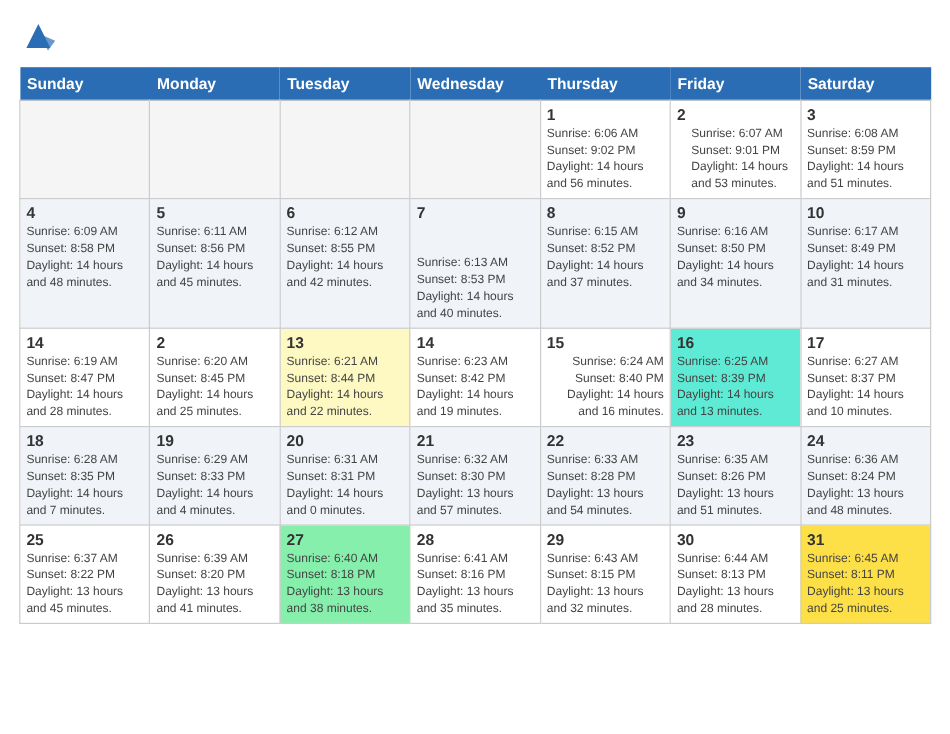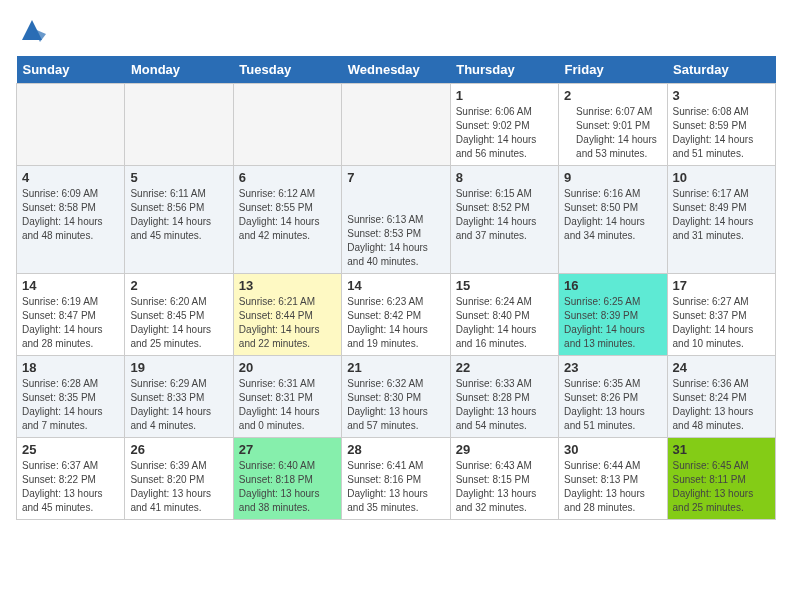--- a/index.html
+++ b/index.html
@@ -230,21 +230,21 @@
         </td>
         <td style="background: rgb(255, 255, 255);">
           <div class="day-num">14</div>
           <div class="day-info" style="white-space: pre-line;">Sunrise: 6:23 AM
 Sunset: 8:42 PM
 Daylight: 14 hours
 and 19 minutes.</div>
         </td>
         <td style="background: rgb(255, 255, 255);">
           <div class="day-num">15</div>
-          <div class="day-info" style="white-space: pre-line;">Sunrise: 6:24 AM
+          <div class="day-info" style="white-space: pre-line; text-align: right;">Sunrise: 6:24 AM
 Sunset: 8:40 PM
 Daylight: 14 hours
 and 16 minutes.</div>
         </td>
         <td style="background: #5eead4;">
           <div class="day-num">16</div>
           <div class="day-info" style="white-space: pre-line;">Sunrise: 6:25 AM
 Sunset: 8:39 PM
 Daylight: 14 hours
 and 13 minutes.</div>
@@ -344,21 +344,21 @@
 Daylight: 13 hours
 and 32 minutes.</div>
         </td>
         <td style="background: rgb(255, 255, 255);">
           <div class="day-num">30</div>
           <div class="day-info" style="white-space: pre-line;">Sunrise: 6:44 AM
 Sunset: 8:13 PM
 Daylight: 13 hours
 and 28 minutes.</div>
         </td>
-        <td style="background: #84cc16;">
+        <td style="background: #fde047;">
           <div class="day-num">31</div>
           <div class="day-info" style="white-space: pre-line;">Sunrise: 6:45 AM
 Sunset: 8:11 PM
 Daylight: 13 hours
 and 25 minutes.</div>
         </td>
       </tr>
     </tbody>
 </table>
 

